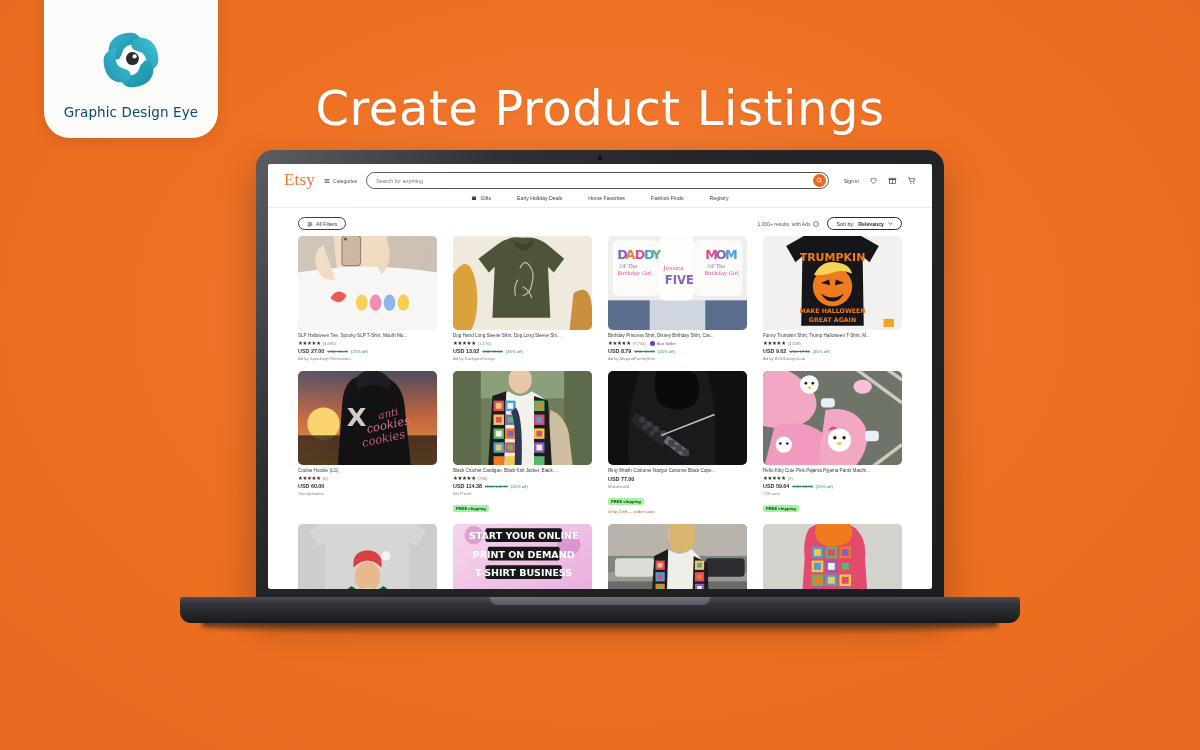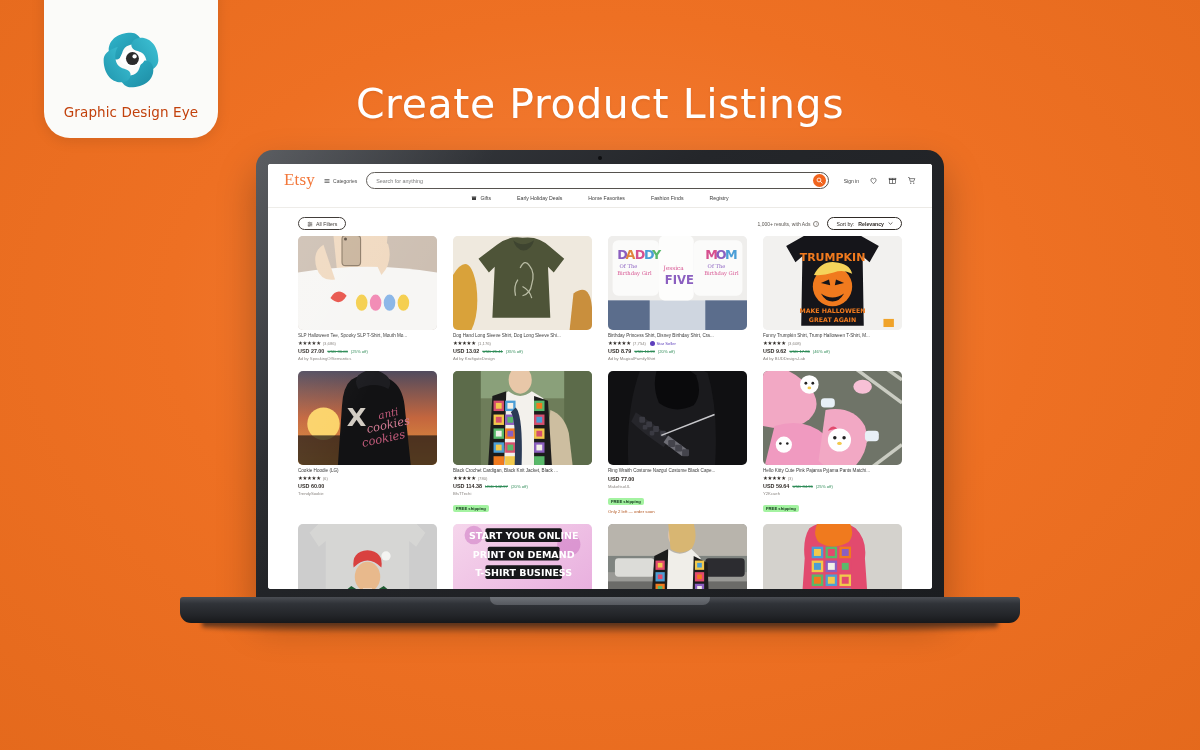--- a/index.html
+++ b/index.html
@@ -22,30 +22,30 @@
     width: 174px; height: 154px;
     background: #fbfbf9;
     border-radius: 0 0 26px 26px;
     box-shadow: 0 3px 14px rgba(0,0,0,.10);
     display: flex; flex-direction: column;
     align-items: center; justify-content: flex-end;
     padding-bottom: 18px;
   }
   .logo-mark { width: 72px; height: 72px; margin-bottom: 8px; }
   .logo-text {
-    font-size: 13.5px; color: #c2410c; letter-spacing: .1px;
+    font-size: 13.5px; color: #0c4a6e; letter-spacing: .1px;
     font-family: "DejaVu Sans", sans-serif;
   }
 
   
   .headline {
     position: absolute; left: 0; right: 0; top: 80px;
     text-align: center;
     color: #ffffff;
-    font-size: 41px;
+    font-size: 48px;
     font-weight: 400;
     letter-spacing: .6px;
     font-family: "DejaVu Sans", sans-serif;
     text-shadow: 0 1px 3px rgba(0,0,0,.08);
   }
 
   
   .laptop { position: absolute; left: 180px; top: 150px; width: 840px; height: 500px; }
 
   .lid {

